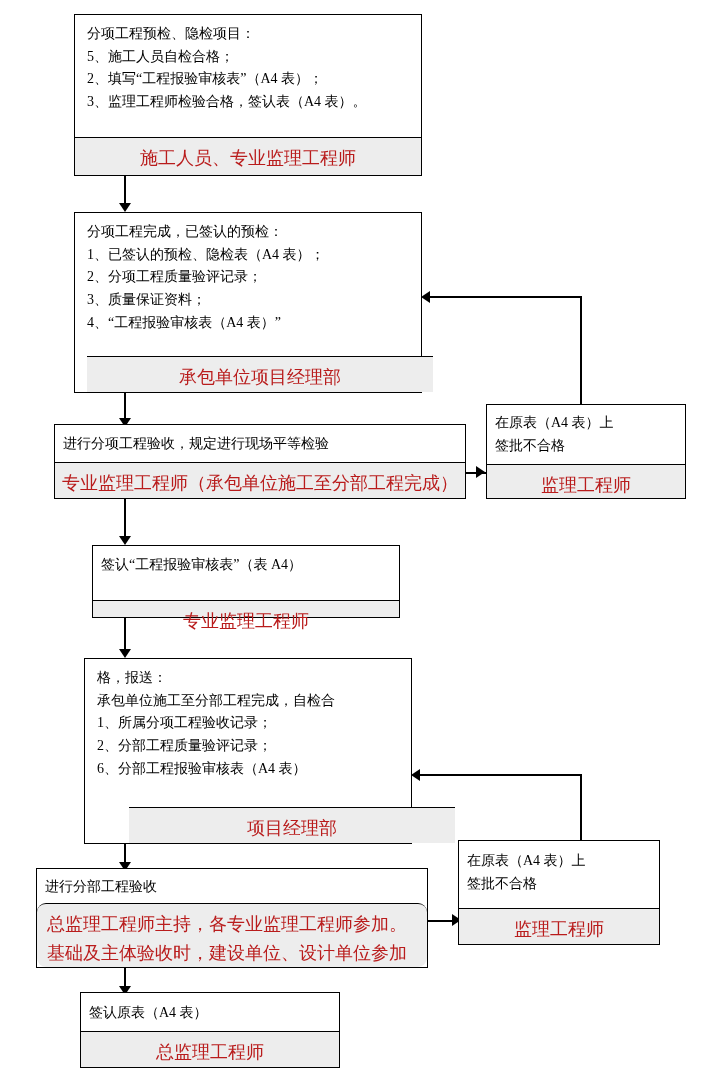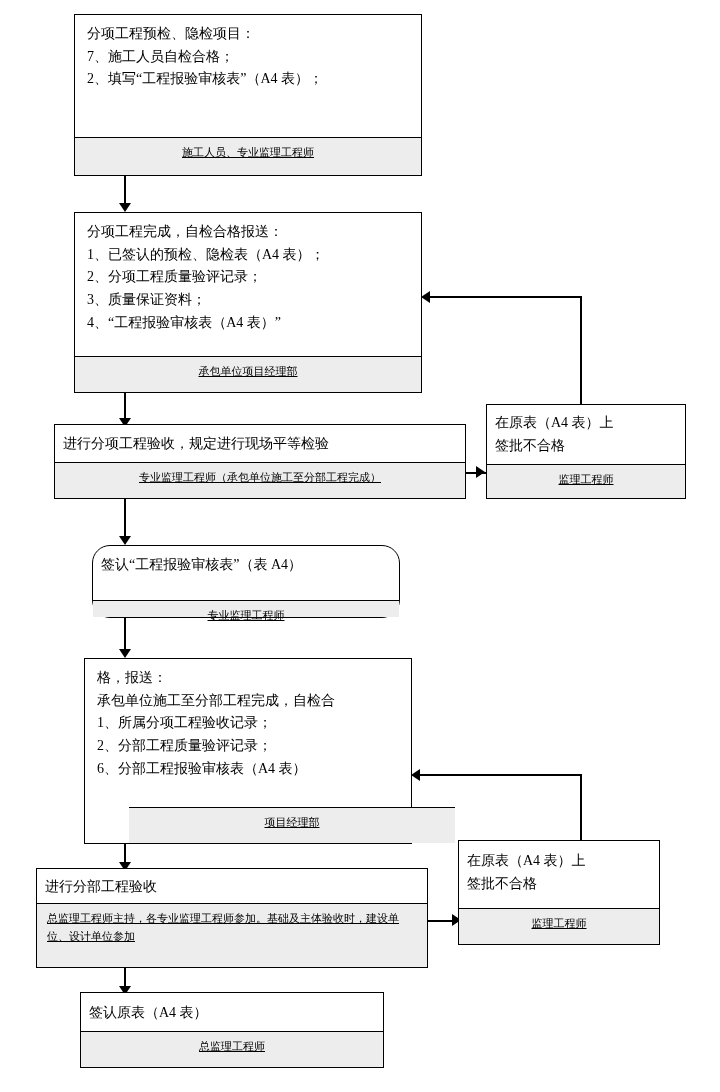--- a/index.html
+++ b/index.html
@@ -24,28 +24,27 @@
     font-size:14px;
     line-height:1.62;
     color:#000;
   }
   .box .body .ln{white-space:nowrap;}
   .box .actor{
     box-sizing:border-box;
     border-top:1px solid #000;
     background:#ededed;
     text-align:center;
-    font-size:11px;
+    font-size:18px;
     line-height:1.6;
     padding:6px 6px;
-    color:#000000;
-    text-decoration:underline;
+    color:#b91c1c;
   }
   .box.center .body{}
-  .box .actor.multi{line-height:1.6;}
+  .box .actor.multi{line-height:1.6;border-radius:9px;}
 
   
   .vline{position:absolute;background:#000;width:2px;}
   .hline{position:absolute;background:#000;height:2px;}
   .arrow-down{
     position:absolute;width:0;height:0;
     border-left:6px solid transparent;
     border-right:6px solid transparent;
     border-top:9px solid #000;
   }
@@ -63,38 +62,39 @@
   }
 </style>
 </head>
 <body>
 
 <div class="canvas">
 
   <div class="box" style="left:74px;top:14px;width:348px;height:162px;">
     <div class="body">
       <div class="ln">分项工程预检、隐检项目：</div>
-      <div class="ln">7、施工人员自检合格；</div>
+      <div class="ln">5、施工人员自检合格；</div>
       <div class="ln">2、填写“工程报验审核表”（A4 表）；</div>
+      <div class="ln">3、监理工程师检验合格，签认表（A4 表）。</div>
     </div>
     <div class="actor" style="position:absolute;left:0;bottom:0;width:100%;height:38px;">施工人员、专业监理工程师</div>
   </div>
 
   <div class="vline" style="left:124px;top:176px;height:28px;"></div>
   <div class="arrow-down" style="left:119px;top:203px;"></div>
 
   <div class="box" style="left:74px;top:212px;width:348px;height:181px;">
     <div class="body">
-      <div class="ln">分项工程完成，自检合格报送：</div>
+      <div class="ln">分项工程完成，已签认的预检：</div>
       <div class="ln">1、已签认的预检、隐检表（A4 表）；</div>
       <div class="ln">2、分项工程质量验评记录；</div>
       <div class="ln">3、质量保证资料；</div>
       <div class="ln">4、“工程报验审核表（A4 表）”</div>
     </div>
-    <div class="actor" style="position:absolute;left:0;bottom:0;width:100%;height:36px;">承包单位项目经理部</div>
+    <div class="actor" style="position:absolute;left:12px;bottom:0;width:100%;height:36px;">承包单位项目经理部</div>
   </div>
 
   <div class="vline" style="left:124px;top:393px;height:26px;"></div>
   <div class="arrow-down" style="left:119px;top:418px;"></div>
 
   <div class="vline" style="left:580px;top:297px;height:116px;"></div>
   <div class="hline" style="left:430px;top:296px;width:152px;"></div>
   <div class="arrow-left" style="left:421px;top:291px;"></div>
 
   <div class="box center" style="left:54px;top:424px;width:412px;height:75px;">
@@ -111,21 +111,21 @@
     <div class="body" style="padding:7px 8px;">
       <div class="ln">在原表（A4 表）上</div>
       <div class="ln">签批不合格</div>
     </div>
     <div class="actor" style="position:absolute;left:0;bottom:0;width:100%;height:34px;">监理工程师</div>
   </div>
 
   <div class="vline" style="left:124px;top:499px;height:38px;"></div>
   <div class="arrow-down" style="left:119px;top:536px;"></div>
 
-  <div class="box center" style="left:92px;top:545px;width:308px;height:73px;border-radius:18px;">
+  <div class="box center" style="left:92px;top:545px;width:308px;height:73px;">
     <div class="body" style="padding:8px;">
       <div class="ln">签认“工程报验审核表”（表 A4）</div>
     </div>
     <div class="actor" style="position:absolute;left:0;bottom:0;width:100%;height:17px;">专业监理工程师</div>
   </div>
 
   <div class="vline" style="left:124px;top:618px;height:32px;"></div>
   <div class="arrow-down" style="left:119px;top:649px;"></div>
 
   <div class="box" style="left:84px;top:658px;width:328px;height:186px;">
@@ -160,20 +160,20 @@
     <div class="body" style="padding:9px 8px;">
       <div class="ln">在原表（A4 表）上</div>
       <div class="ln">签批不合格</div>
     </div>
     <div class="actor" style="position:absolute;left:0;bottom:0;width:100%;height:36px;">监理工程师</div>
   </div>
 
   <div class="vline" style="left:124px;top:968px;height:20px;"></div>
   <div class="arrow-down" style="left:119px;top:986px;"></div>
 
-  <div class="box center" style="left:80px;top:992px;width:304px;height:76px;">
+  <div class="box center" style="left:80px;top:992px;width:260px;height:76px;">
     <div class="body" style="padding:9px 8px;">
       <div class="ln">签认原表（A4 表）</div>
     </div>
     <div class="actor" style="position:absolute;left:0;bottom:0;width:100%;height:36px;">总监理工程师</div>
   </div>
 
 </div>
 
 </body></html>

